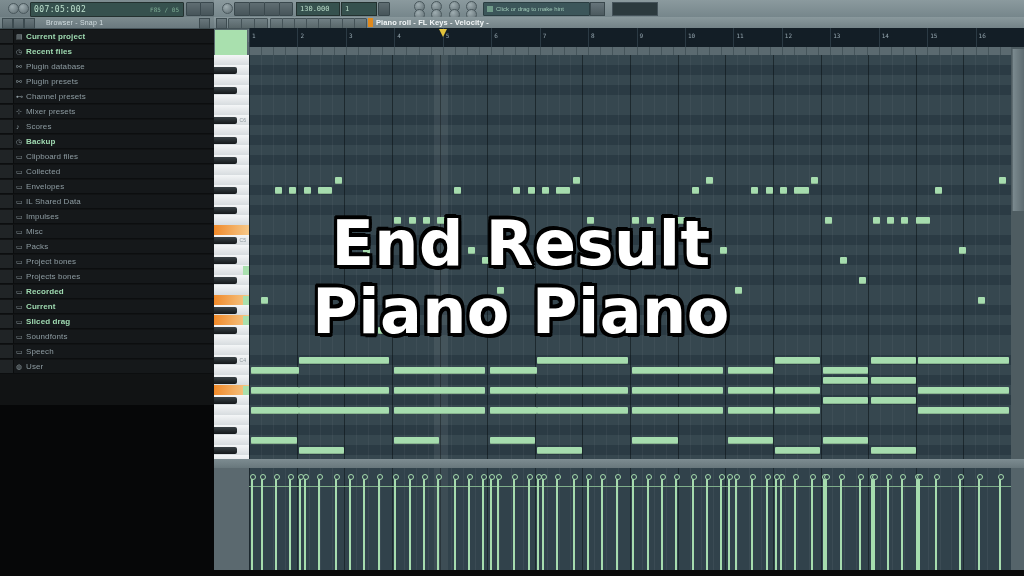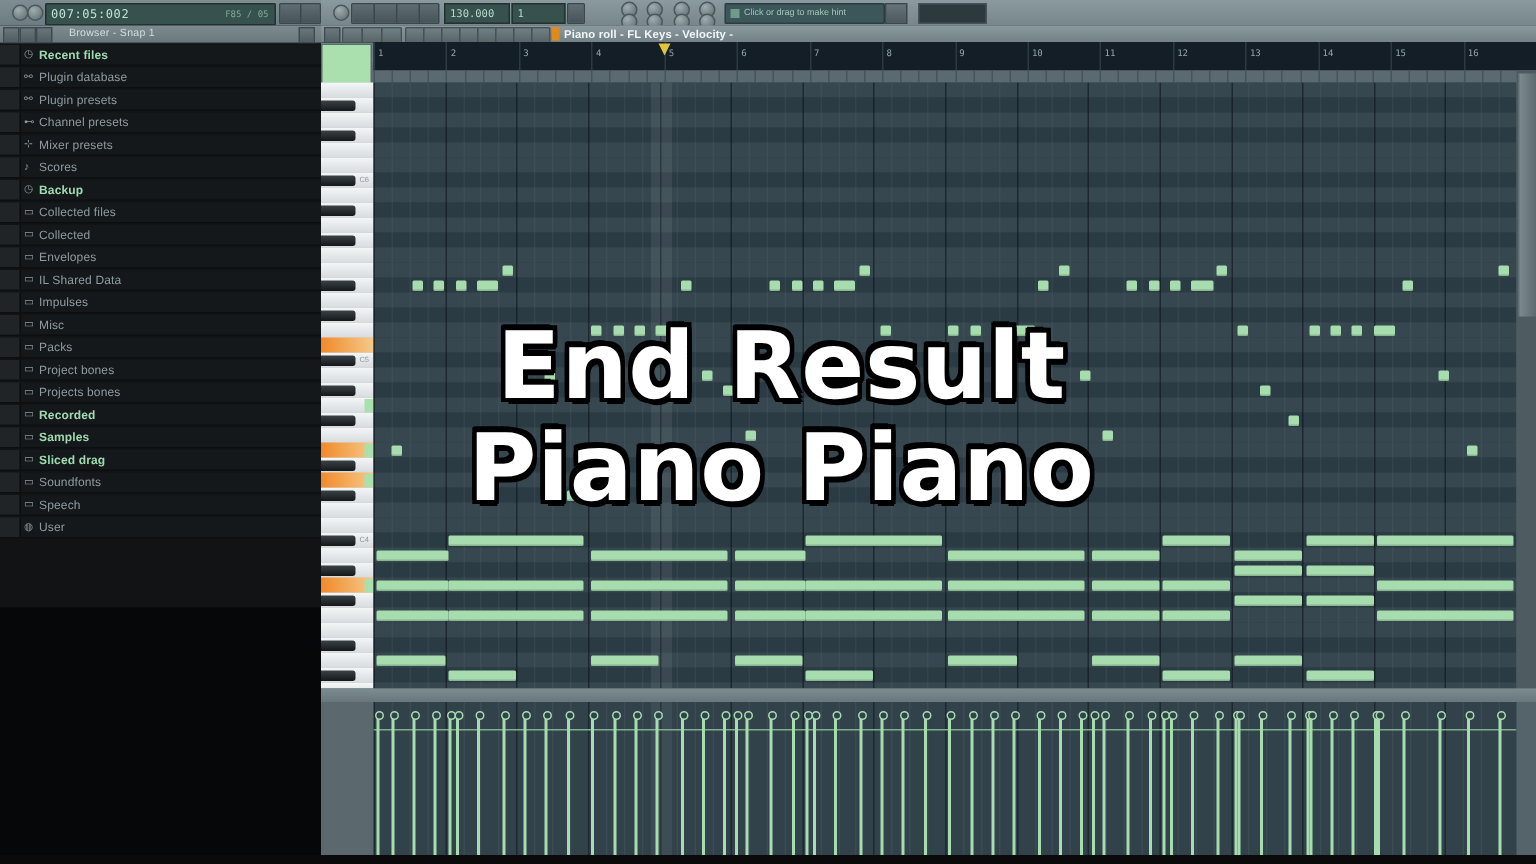--- a/index.html
+++ b/index.html
@@ -195,20 +195,25 @@
       <div class="btn" style="left:2px;"></div>
       <div class="btn" style="left:13px;"></div>
       <div class="btn" style="left:24px;"></div>
       <div class="ttl">Browser - Snap 1</div>
       <div class="tri"></div>
     </div>
 
     <div class="br-list" id="browser-list">
         <div class="br-item on">
           <span class="gutter"></span>
+          <span class="ico">▤</span>
+          <span class="lbl">Current project</span>
+        </div>
+        <div class="br-item on">
+          <span class="gutter"></span>
           <span class="ico">◷</span>
           <span class="lbl">Recent files</span>
         </div>
         <div class="br-item dim">
           <span class="gutter"></span>
           <span class="ico">⚯</span>
           <span class="lbl">Plugin database</span>
         </div>
         <div class="br-item dim">
           <span class="gutter"></span>
@@ -231,21 +236,21 @@
           <span class="lbl">Scores</span>
         </div>
         <div class="br-item on">
           <span class="gutter"></span>
           <span class="ico">◷</span>
           <span class="lbl">Backup</span>
         </div>
         <div class="br-item dim">
           <span class="gutter"></span>
           <span class="ico">▭</span>
-          <span class="lbl">Collected files</span>
+          <span class="lbl">Clipboard files</span>
         </div>
         <div class="br-item dim">
           <span class="gutter"></span>
           <span class="ico">▭</span>
           <span class="lbl">Collected</span>
         </div>
         <div class="br-item dim">
           <span class="gutter"></span>
           <span class="ico">▭</span>
           <span class="lbl">Envelopes</span>
@@ -281,21 +286,21 @@
           <span class="lbl">Projects bones</span>
         </div>
         <div class="br-item on">
           <span class="gutter"></span>
           <span class="ico">▭</span>
           <span class="lbl">Recorded</span>
         </div>
         <div class="br-item on">
           <span class="gutter"></span>
           <span class="ico">▭</span>
-          <span class="lbl">Samples</span>
+          <span class="lbl">Current</span>
         </div>
         <div class="br-item on">
           <span class="gutter"></span>
           <span class="ico">▭</span>
           <span class="lbl">Sliced drag</span>
         </div>
         <div class="br-item dim">
           <span class="gutter"></span>
           <span class="ico">▭</span>
           <span class="lbl">Soundfonts</span>

